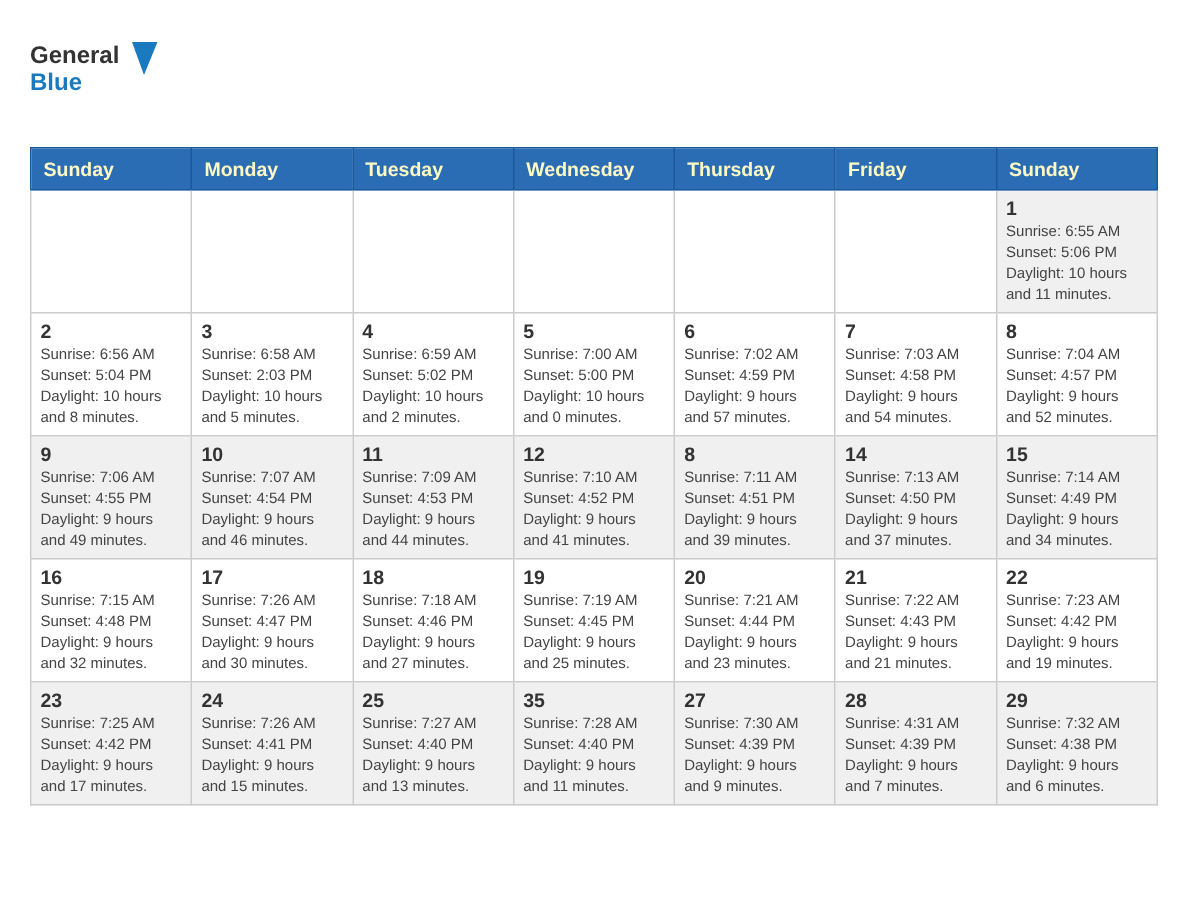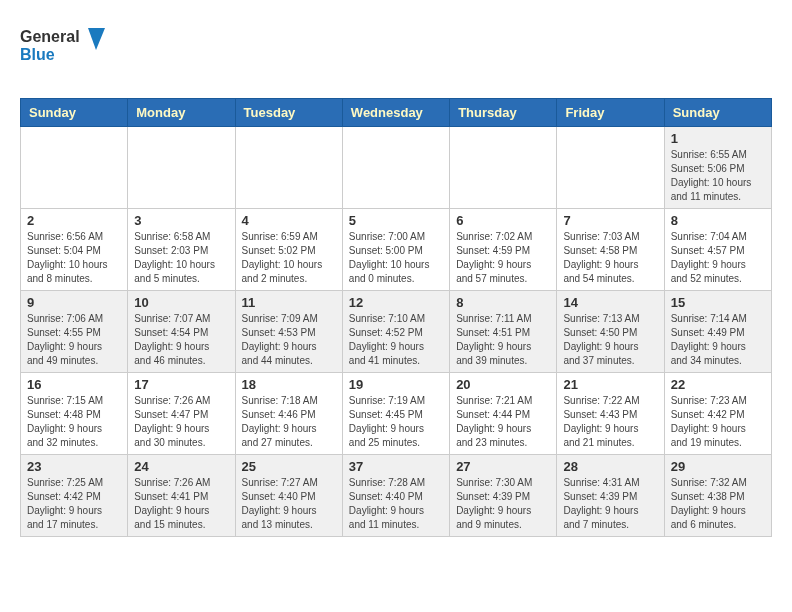--- a/index.html
+++ b/index.html
@@ -270,21 +270,21 @@
 Sunset: 4:41 PM
 Daylight: 9 hours and 15 minutes.</div>
         </td>
         <td>
           <span class="day-number">25</span>
           <div class="day-info">Sunrise: 7:27 AM
 Sunset: 4:40 PM
 Daylight: 9 hours and 13 minutes.</div>
         </td>
         <td>
-          <span class="day-number">37</span>
+          <span class="day-number">35</span>
           <div class="day-info">Sunrise: 7:28 AM
 Sunset: 4:40 PM
 Daylight: 9 hours and 11 minutes.</div>
         </td>
         <td>
           <span class="day-number">27</span>
           <div class="day-info">Sunrise: 7:30 AM
 Sunset: 4:39 PM
 Daylight: 9 hours and 9 minutes.</div>
         </td>

